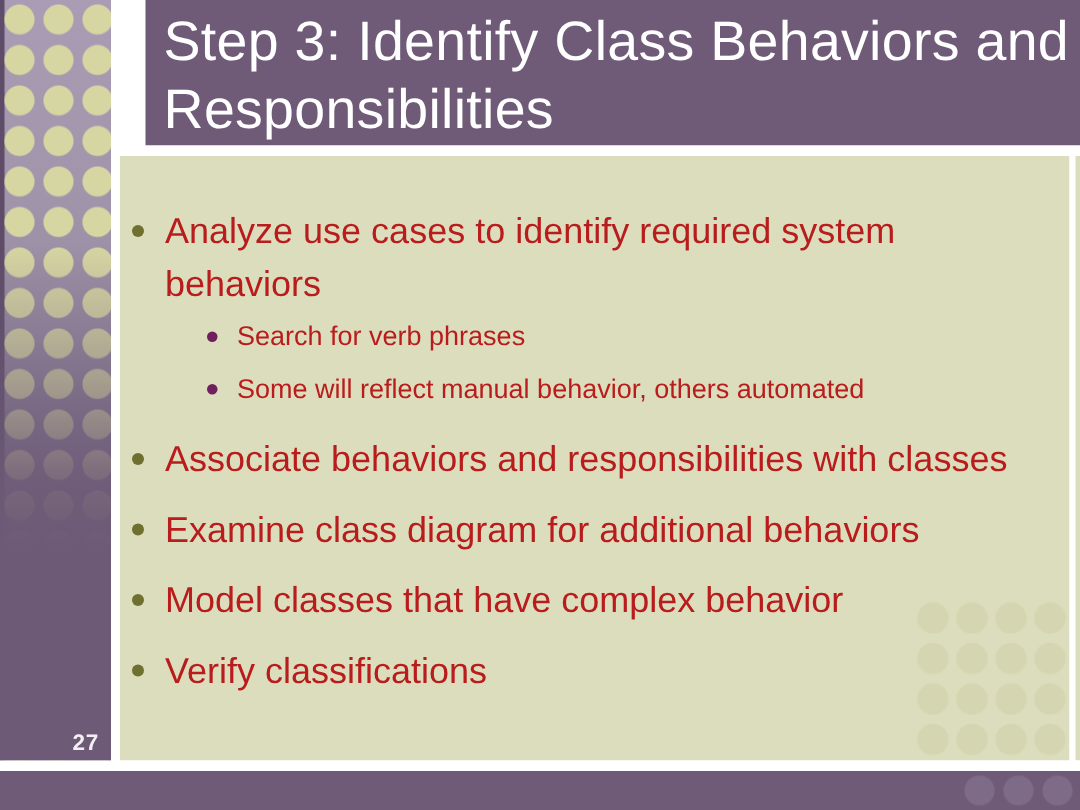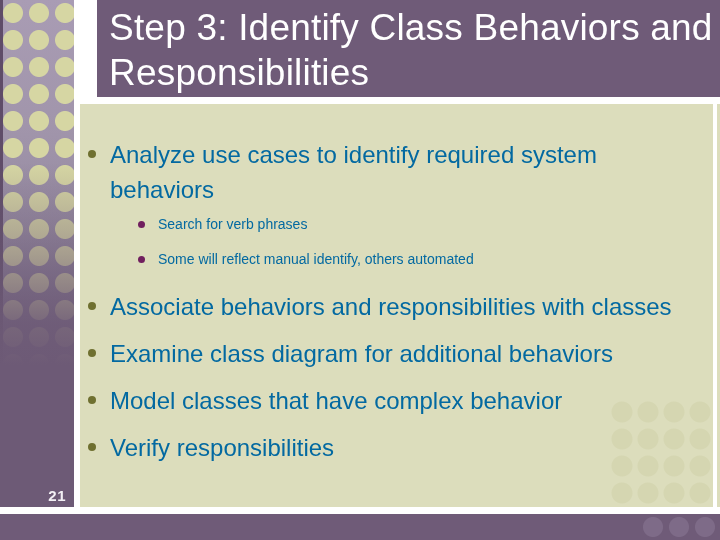--- a/index.html
+++ b/index.html
@@ -38,55 +38,55 @@
     position:absolute; left:97px; top:0; width:704px; height:97px;
     background:var(--title-bg,#6f5b78);
   }
   .title-bar h1 {
     margin:0; padding:5px 8px 0 12px; max-width:625px;
     color:#fff; font-size:37px; font-weight:normal; line-height:45px; letter-spacing:0.2px;
   }
   
   .content {
     position:absolute; left:80px; top:104px; width:633px; height:403px;
-    background:var(--content-bg,#dcddbc); color:#0369a1;
+    background:var(--content-bg,#dcddbc); color:#b91c1c;
   }
   .corner-dots {
     position:absolute; right:0; bottom:0; width:104px; height:108px;
     background-image:radial-gradient(circle at 13px 13px, #d2d3ad 0 10px, transparent 11px);
     background-size:26px 27px; opacity:0.75;
   }
   ul.main-list { list-style:none; margin:0; padding:33px 40px 0 8px; position:relative; z-index:2; }
   ul.main-list > li { position:relative; padding-left:22px; font-size:24px; line-height:35px; max-width:565px; }
   ul.main-list > li + li { margin-top:12px; }
   .dot { position:absolute; left:0; border-radius:50%; }
   .dot.main { top:13px; width:8px; height:8px; background:var(--main-bullet,#6f7030); }
   ul.sub-list { list-style:none; margin:0 0 0 28px; padding:0; }
-  ul.sub-list > li { position:relative; padding-left:20px; font-size:14px; line-height:35px; }
+  ul.sub-list > li { position:relative; padding-left:20px; font-size:18px; line-height:35px; }
   .dot.sub { top:14px; width:7px; height:7px; background:var(--sub-bullet,#701f5e); }
   
   .bottom-band {
     position:absolute; left:0; top:514px; width:720px; height:26px;
     background:var(--title-bg,#6f5b78);
   }
   .band-dots {
     position:absolute; right:2px; top:3px; width:78px; height:20px;
     background-image:radial-gradient(circle at 13px 10px, #7e6b88 0 9.5px, transparent 10.5px);
     background-size:26px 20px;
   }
 </style>
 </head>
 <body>
 
 <div class="slide">
 
   <div class="left-strip">
     <div class="dots"></div>
     <div class="dots-fade"></div>
-    <div class="page-number">21</div>
+    <div class="page-number">27</div>
   </div>
 
   <div class="vline-left"></div>
 
   <div class="title-bar">
     <h1>Step 3: Identify Class Behaviors and Responsibilities</h1>
   </div>
 
   <div class="hline-title"></div>
 
@@ -96,39 +96,39 @@
       <li>
         <span class="dot main"></span>
         <span class="txt">Analyze use cases to identify required system behaviors</span>
         <ul class="sub-list">
           <li>
             <span class="dot sub"></span>
             <span class="txt">Search for verb phrases</span>
           </li>
           <li>
             <span class="dot sub"></span>
-            <span class="txt">Some will reflect manual identify, others automated</span>
+            <span class="txt">Some will reflect manual behavior, others automated</span>
           </li>
         </ul>
       </li>
       <li>
         <span class="dot main"></span>
         <span class="txt">Associate behaviors and responsibilities with classes</span>
       </li>
       <li>
         <span class="dot main"></span>
         <span class="txt">Examine class diagram for additional behaviors</span>
       </li>
       <li>
         <span class="dot main"></span>
         <span class="txt">Model classes that have complex behavior</span>
       </li>
       <li>
         <span class="dot main"></span>
-        <span class="txt">Verify responsibilities</span>
+        <span class="txt">Verify classifications</span>
       </li>
     </ul>
   </div>
 
   <div class="vline-right"></div>
   <div class="right-edge"></div>
   <div class="hline-bottom"></div>
 
   <div class="bottom-band">
     <div class="band-dots"></div>

